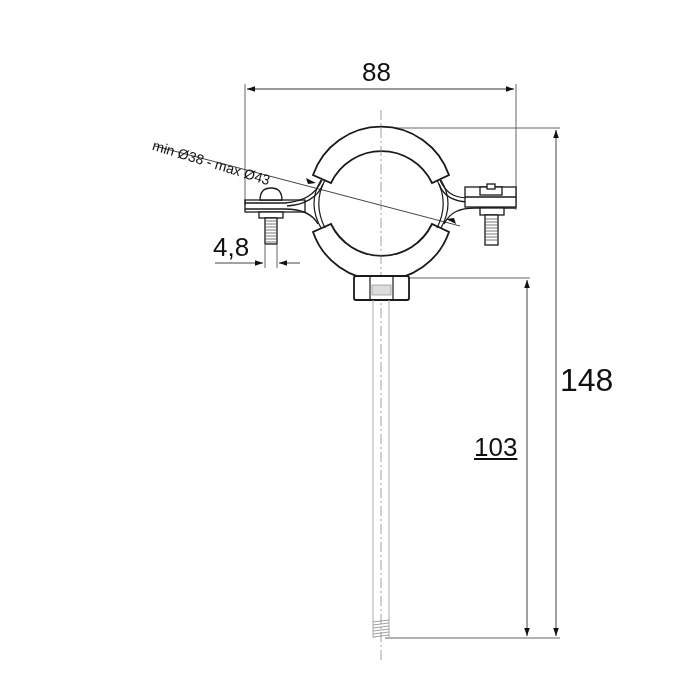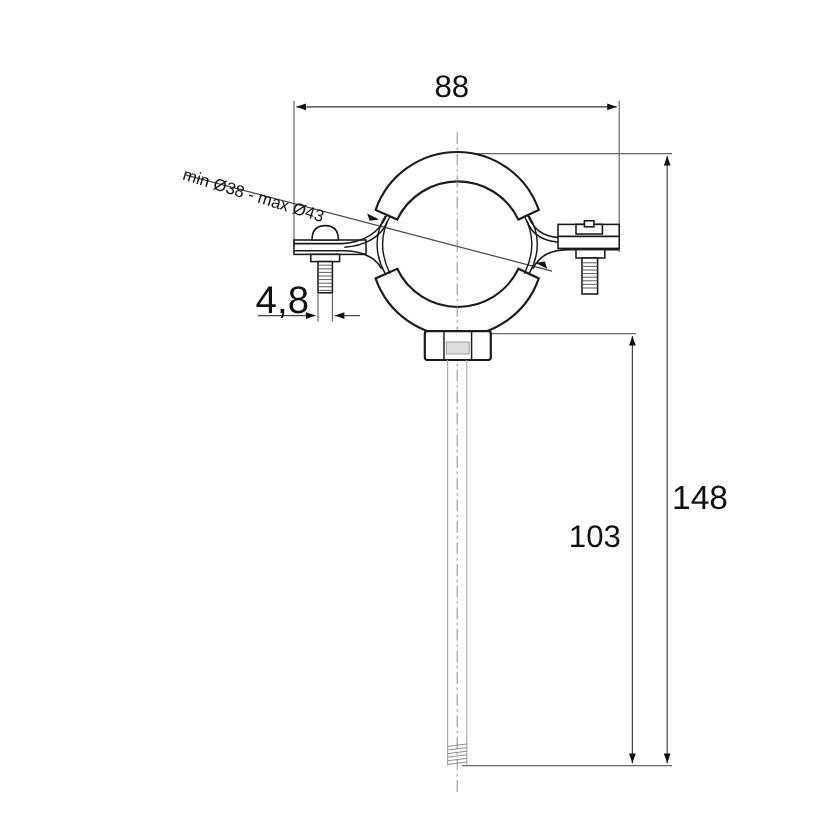--- a/index.html
+++ b/index.html
@@ -1,22 +1,22 @@
 <!DOCTYPE html>
 <html><head>
   <meta charset="utf-8">
   <style>
     html, body { margin: 0; padding: 0; background: #ffffff; }
     .canvas { position: relative; width: 700px; height: 700px; background: #ffffff; overflow: hidden; border-radius: 27px; }
     svg { position: absolute; left: 0; top: 0; }
     .dim-text { position: absolute; font-family: "Liberation Sans", "DejaVu Sans", sans-serif; color: #111; line-height: 1; white-space: nowrap; }
     .t88 { left: 362px; top: 59px; font-size: 26px; }
-    .t48 { left: 213px; top: 234px; font-size: 32px; }
-    .t148 { left: 560px; top: 364px; font-size: 28px; margin-top: 37px; }
-    .t103 { left: 474px; top: 434px; font-size: 26px; }
+    .t48 { left: 213px; top: 234px; font-size: 26px; }
+    .t148 { left: 560px; top: 364px; font-size: 32px; }
+    .t103 { left: 474px; top: 434px; font-size: 26px; text-decoration: underline; }
     .tdia { left: 155px; top: 138px; font-size: 14px; transform-origin: 0 0; transform: rotate(17deg); }
   </style>
 </head>
 <body>
 
 <div class="canvas">
   <svg width="700" height="700" viewBox="0 0 700 700">
     <defs>
       <marker id="arr" viewBox="0 0 10 10" refX="10" refY="5" markerWidth="10" markerHeight="8" orient="auto-start-reverse" markerUnits="userSpaceOnUse">
         <path d="M0,1.5 L10,5 L0,8.5 z" fill="#111"></path>

